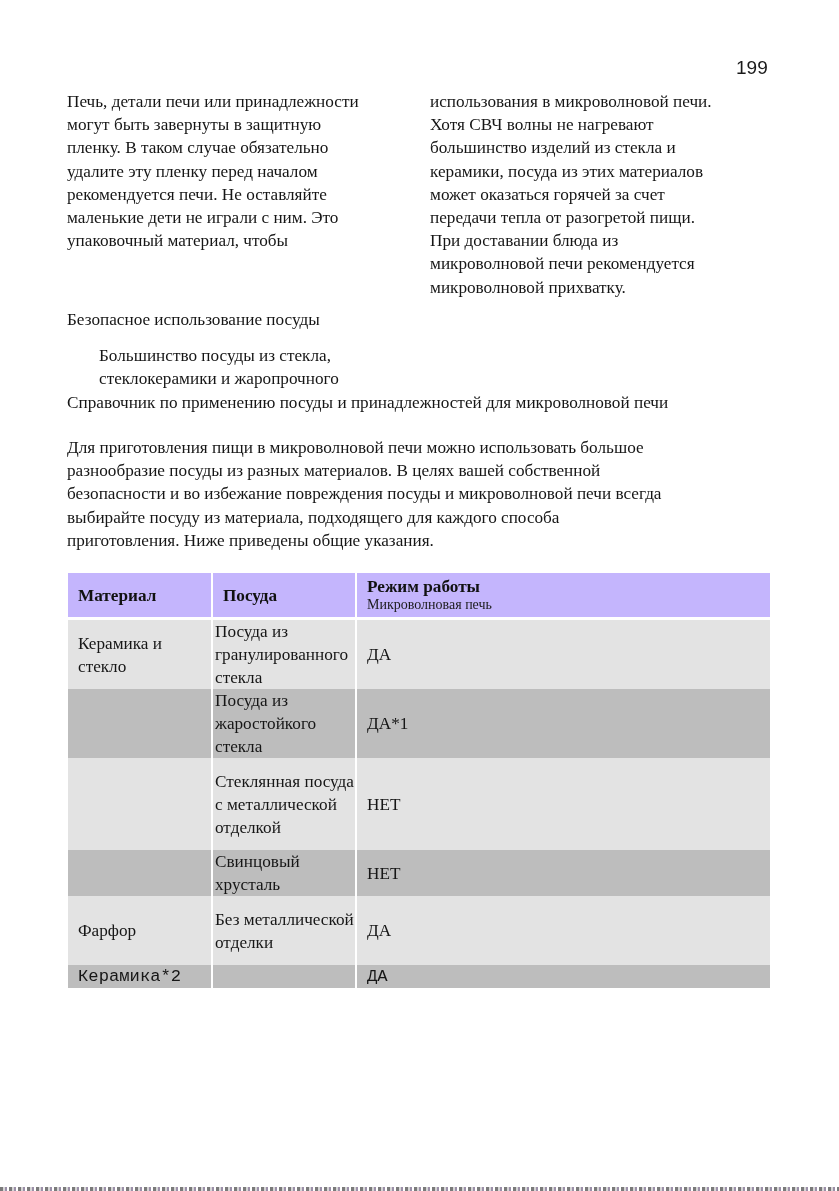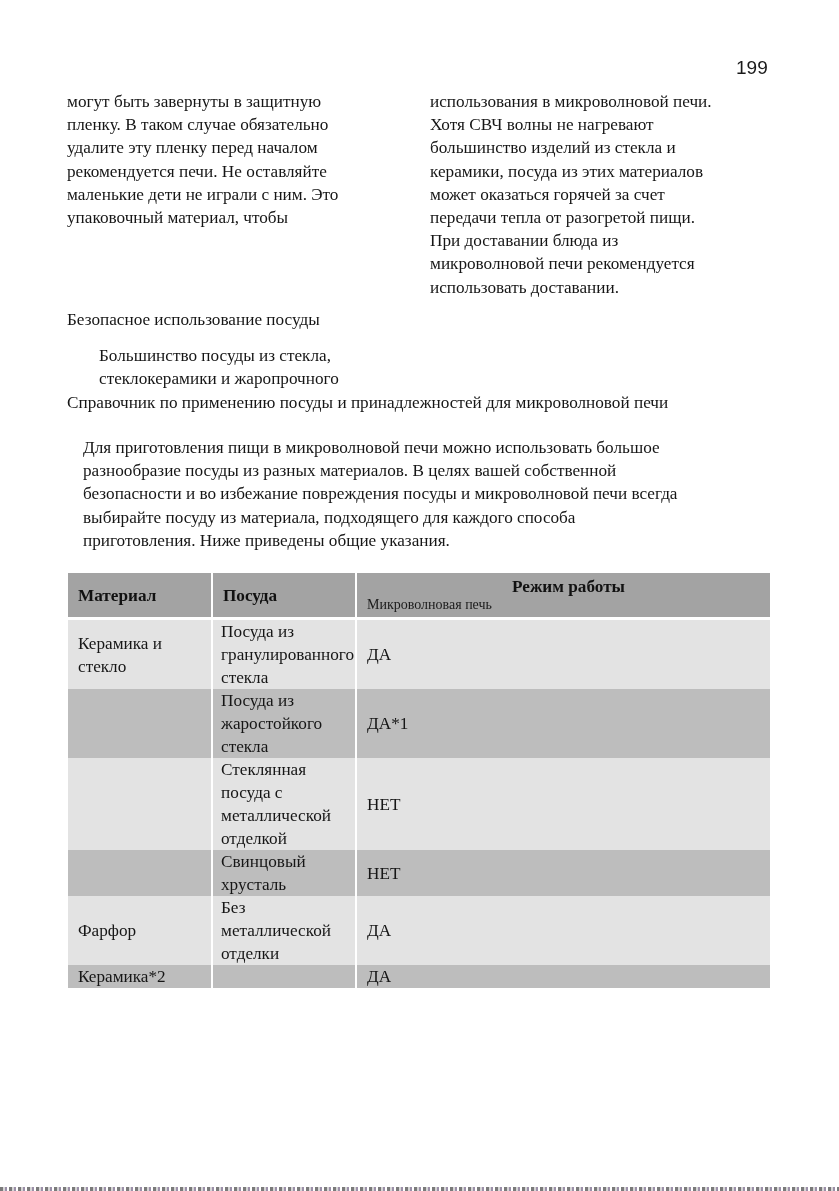--- a/index.html
+++ b/index.html
@@ -8,67 +8,68 @@
   .page-number { position: absolute; left: 736px; top: 57px; font-family: "Liberation Sans", sans-serif;
                  font-size: 19px; color: #1a1a1a; }
   .col { position: absolute; font-size: 17.2px; line-height: 23.2px; }
   .col-left { left: 67px; top: 90px; width: 360px; }
   .col-right { left: 430px; top: 90px; width: 360px; }
   .line { display: block; white-space: nowrap; }
   .block { position: absolute; left: 67px; font-size: 17.2px; line-height: 23.2px; white-space: nowrap; }
   .h-safe { top: 308px; }
   .p-most { top: 344px; margin-left: 32px; }
   .guide-title { top: 391px; }
-  .intro { top: 436px; margin-left: 16px; }
+  .intro { top: 436px; }
   table.compat { position: absolute; left: 66px; top: 573px; width: 704px; border-collapse: collapse;
                  table-layout: fixed; }
   table.compat col.c1 { width: 145px; }
   table.compat col.c2 { width: 144px; }
   table.compat col.c3 { width: 415px; }
   table.compat th, table.compat td { border-left: 2px solid #ffffff; border-right: 2px solid #ffffff;
                  padding: 0 0 0 10px; vertical-align: middle; text-align: left; font-size: 17.2px; line-height: 23px; }
-  table.compat th { background: #a3a3a3; color: #111; height: 44px; font-weight: bold; border-bottom: 3px solid #fff; }
+  table.compat th { background: #c4b5fd; color: #111; height: 44px; font-weight: bold; border-bottom: 3px solid #fff; }
   table.compat th .sub { display: block; font-weight: normal; font-size: 14px; line-height: 16px; color: #1b1b1b; }
-  table.compat th .main { display: block; line-height: 20px; text-align: center; }
-  table.compat td.c2cell { padding-left: 8px; line-height: 23px; }
+  table.compat th .main { display: block; line-height: 20px; }
+  table.compat td.c2cell { padding-left: 2px; line-height: 23px; }
   tr.light td { background: #e3e3e3; }
   tr.dark td { background: #bdbdbd; }
   .r1 td { height: 68px; }
   .r2 td { height: 69px; }
   .r3 td { height: 92px; }
   .r4 td { height: 45px; }
   .r5 td { height: 69px; }
-  .r6 td { height: 23px; line-height: 22px; }
+  .r6 td { height: 23px; line-height: 22px; font-family: Liberation Mono, monospace; }
   .bottom-strip { position: absolute; left: 0; top: 1187px; width: 839px; height: 4px; background:
                   repeating-linear-gradient(90deg, #7a7a7a 0 3px, #d6d6d6 3px 5px, #9b8fa8 5px 7px, #ffffff 7px 9px); }
 </style>
 </head>
 <body>
 
 <div class="page-number">199</div>
 
 <div class="col col-left">
+  <span class="line">Печь, детали печи или принадлежности</span>
   <span class="line">могут быть завернуты в защитную</span>
   <span class="line">пленку. В таком случае обязательно</span>
   <span class="line">удалите эту пленку перед началом</span>
   <span class="line">рекомендуется печи. Не оставляйте</span>
   <span class="line">маленькие дети не играли с ним. Это</span>
   <span class="line">упаковочный материал, чтобы</span>
 </div>
 
 <div class="col col-right">
   <span class="line">использования в микроволновой печи.</span>
   <span class="line">Хотя СВЧ волны не нагревают</span>
   <span class="line">большинство изделий из стекла и</span>
   <span class="line">керамики, посуда из этих материалов</span>
   <span class="line">может оказаться горячей за счет</span>
   <span class="line">передачи тепла от разогретой пищи.</span>
   <span class="line">При доставании блюда из</span>
   <span class="line">микроволновой печи рекомендуется</span>
-  <span class="line">использовать доставании.</span>
+  <span class="line">микроволновой прихватку.</span>
 </div>
 
 <div class="block h-safe">Безопасное использование посуды</div>
 
 <div class="block p-most">
   <span class="line">Большинство посуды из стекла,</span>
   <span class="line">стеклокерамики и жаропрочного</span>
 </div>
 
 <div class="block guide-title">Справочник по применению посуды и принадлежностей для микроволновой печи</div>

